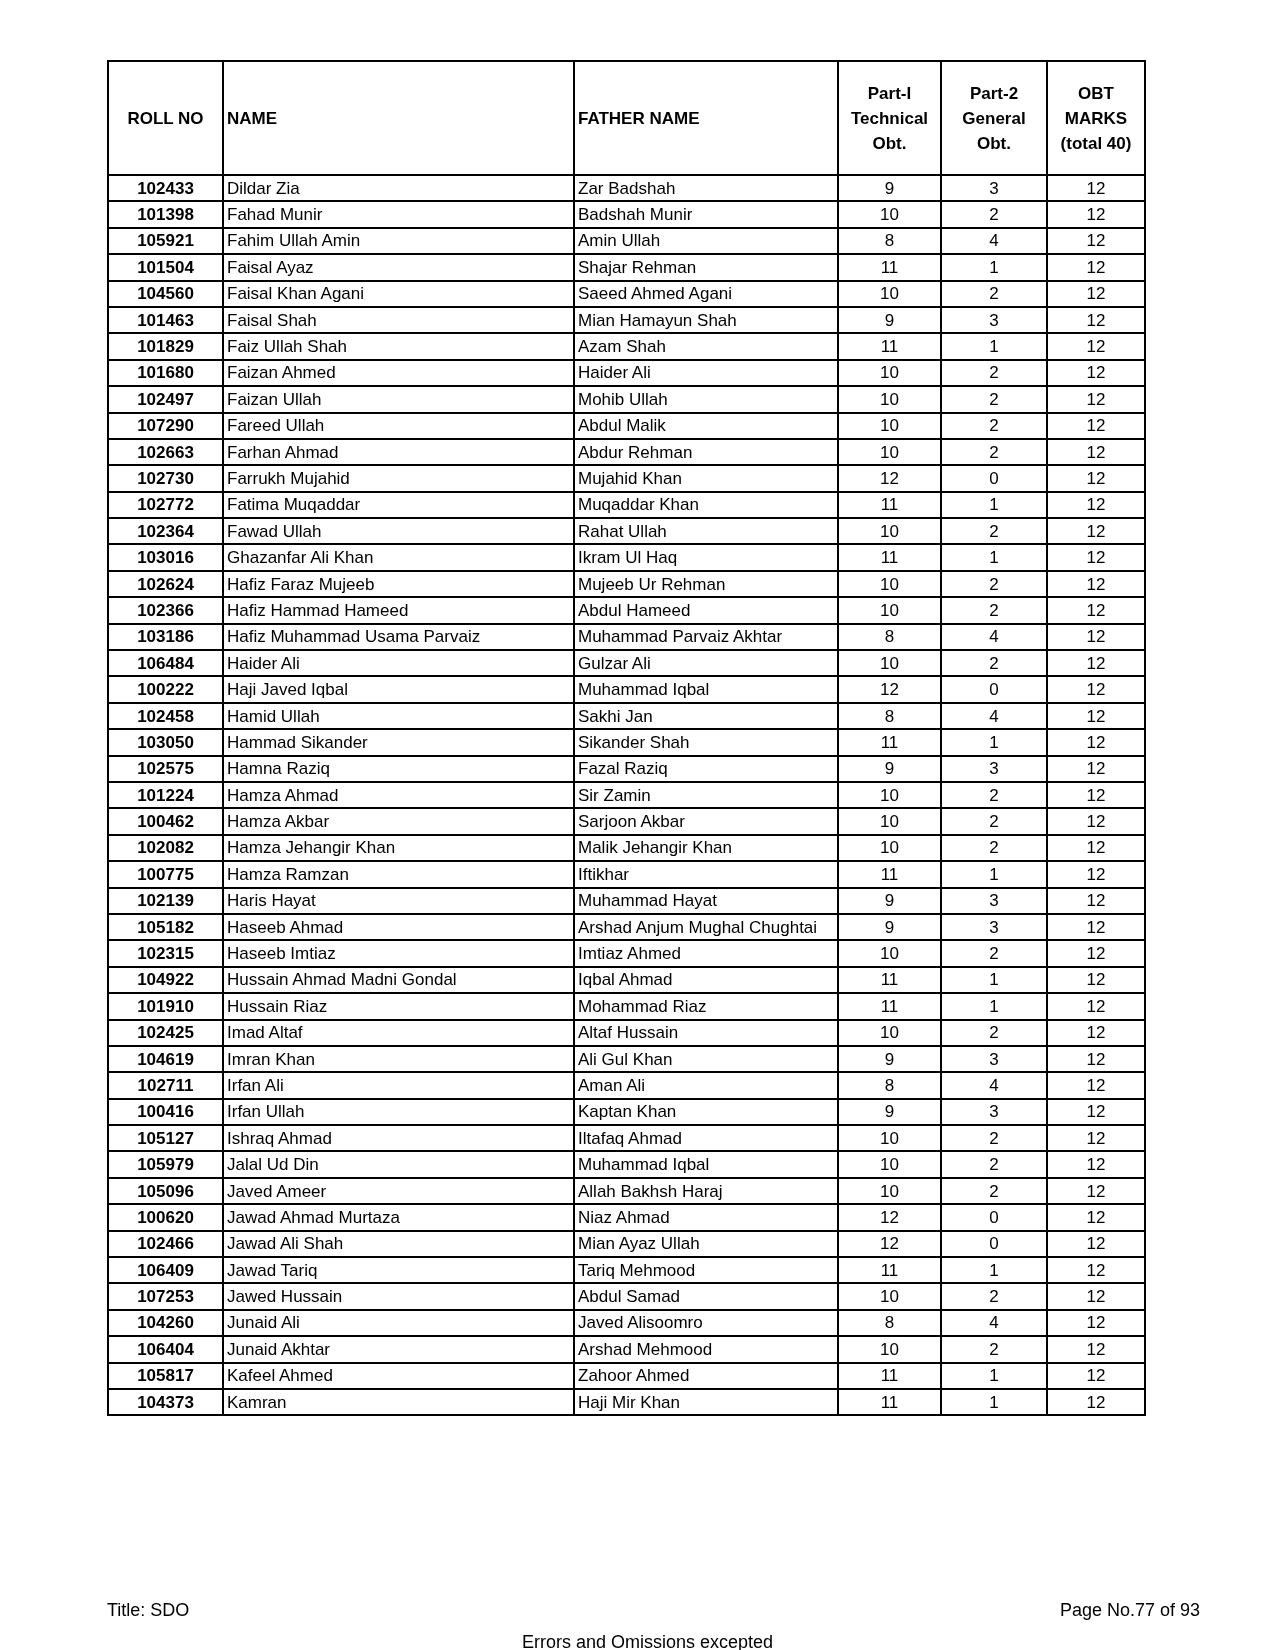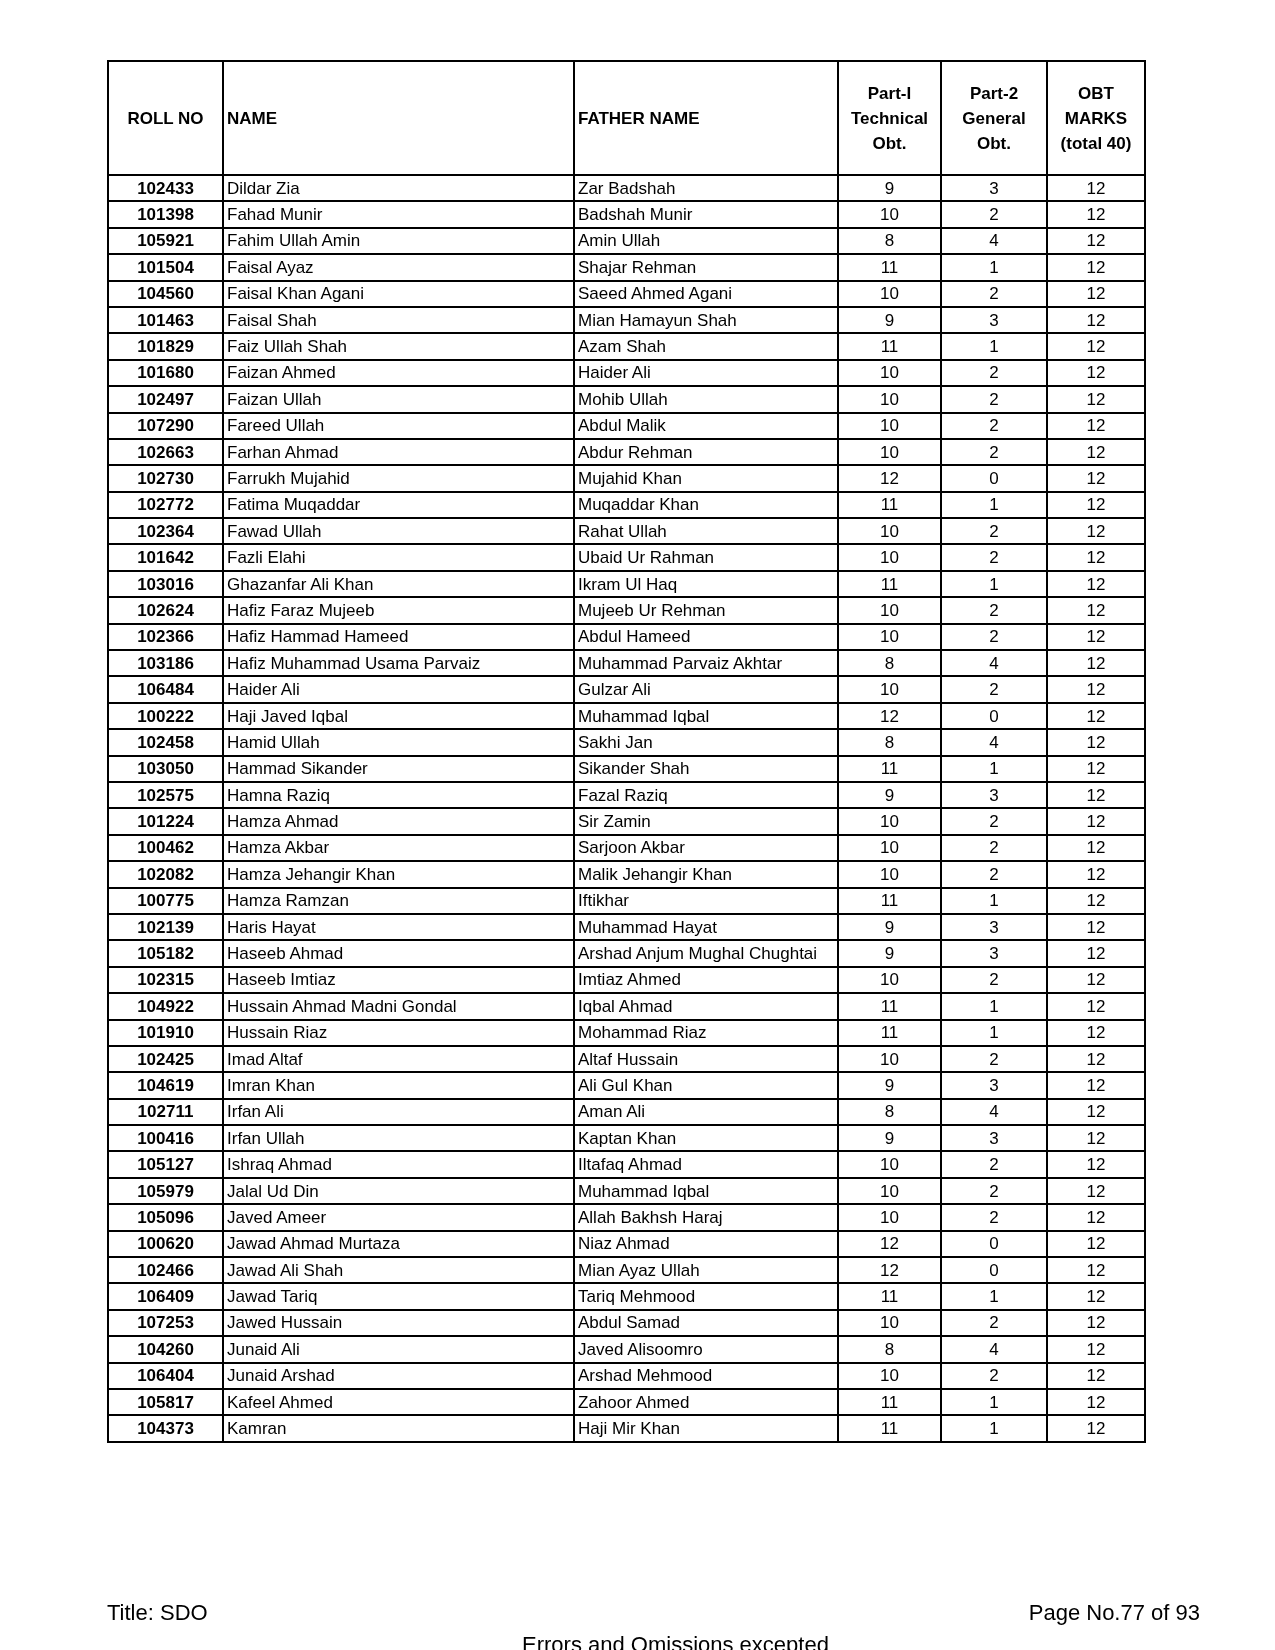--- a/index.html
+++ b/index.html
@@ -10,21 +10,21 @@
   #sheet td { height: 24.4px; }
   col.c-roll { width: 115px; }
   col.c-name { width: 351px; }
   col.c-father { width: 264px; }
   col.c-p1 { width: 103px; }
   col.c-p2 { width: 106px; }
   col.c-obt { width: 98px; }
   .center { text-align: center; }
   .left { text-align: left; }
   td.roll { font-weight: bold; text-align: center; }
-  #footer { position: absolute; top: 1600px; left: 107px; width: 1093px; height: 26px; font-size: 22px; }
+  #footer { position: absolute; top: 1600px; left: 107px; width: 1093px; height: 26px; font-size: 18px; }
   #footer span { position: absolute; top: 0; }
   #footer .f-left { left: 0; }
   #footer .f-mid { left: 415px; margin-top: 32px; }
   #footer .f-right { right: 0; }
 </style>
 </head>
 <body>
 
 <table id="sheet">
   <colgroup>
@@ -164,28 +164,20 @@
       </tr>
       <tr>
         <td class="roll">102364</td>
         <td class="left">Fawad Ullah</td>
         <td class="left">Rahat Ullah</td>
         <td class="center">10</td>
         <td class="center">2</td>
         <td class="center">12</td>
       </tr>
       <tr>
-        <td class="roll">101642</td>
-        <td class="left">Fazli Elahi</td>
-        <td class="left">Ubaid Ur Rahman</td>
-        <td class="center">10</td>
-        <td class="center">2</td>
-        <td class="center">12</td>
-      </tr>
-      <tr>
         <td class="roll">103016</td>
         <td class="left">Ghazanfar Ali Khan</td>
         <td class="left">Ikram Ul Haq</td>
         <td class="center">11</td>
         <td class="center">1</td>
         <td class="center">12</td>
       </tr>
       <tr>
         <td class="roll">102624</td>
         <td class="left">Hafiz Faraz Mujeeb</td>
@@ -413,21 +405,21 @@
       <tr>
         <td class="roll">104260</td>
         <td class="left">Junaid Ali</td>
         <td class="left">Javed Alisoomro</td>
         <td class="center">8</td>
         <td class="center">4</td>
         <td class="center">12</td>
       </tr>
       <tr>
         <td class="roll">106404</td>
-        <td class="left">Junaid Arshad</td>
+        <td class="left">Junaid Akhtar</td>
         <td class="left">Arshad Mehmood</td>
         <td class="center">10</td>
         <td class="center">2</td>
         <td class="center">12</td>
       </tr>
       <tr>
         <td class="roll">105817</td>
         <td class="left">Kafeel Ahmed</td>
         <td class="left">Zahoor Ahmed</td>
         <td class="center">11</td>

